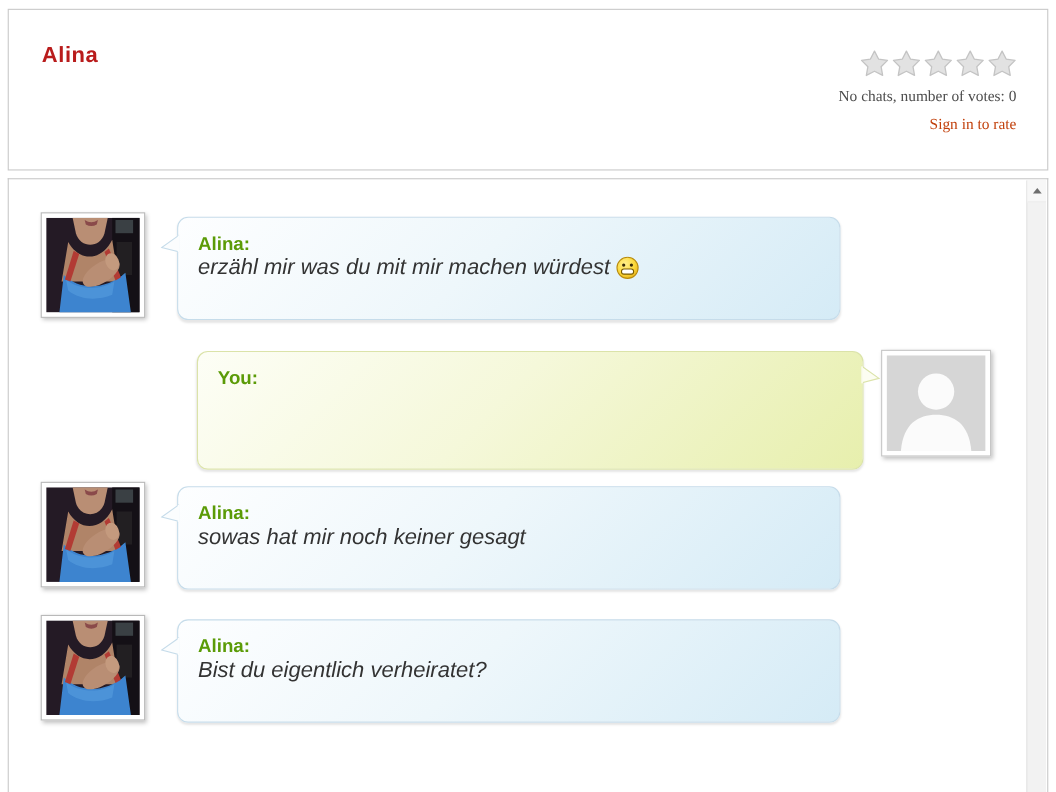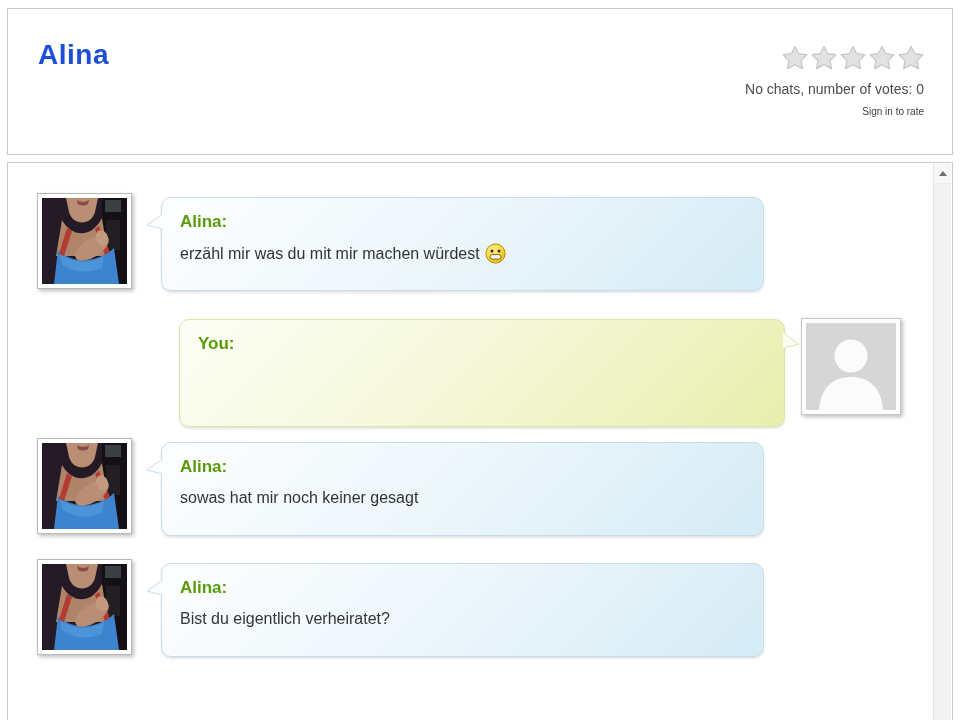--- a/index.html
+++ b/index.html
@@ -10,29 +10,29 @@
     position:relative;
     overflow:hidden;
   }
   
   .header-panel {
     position:absolute; left:7px; top:8px; width:946px; height:147px;
     background:#ffffff; border:1px solid #c9c9c9;
   }
   .page-title {
     position:absolute; left:30px; top:30px;
-    font-size:28px; font-weight:bold; color:#1d4ed8; letter-spacing:0.5px;
+    font-size:20px; font-weight:bold; color:#b91c1c; letter-spacing:0.5px;
   }
   .rating-block {
-    position:absolute; right:28px; top:36px; text-align:right;
+    position:absolute; right:28px; top:36px; text-align:right;font-family:Liberation Serif, serif;
   }
   .stars-row { display:flex; gap:3px; justify-content:flex-end; }
   .star { width:26px; height:25px; cursor:pointer; }
   .votes-text { margin-top:11px; font-size:14px; color:#4c4c4c; }
-  .signin-link { display:inline-block; margin-top:9px; font-size:10px; color:#404040; cursor:pointer; text-decoration:none; }
+  .signin-link { display:inline-block; margin-top:9px; font-size:14px; color:#c2410c; cursor:pointer; text-decoration:none; }
 
   
   .chat-panel {
     position:absolute; left:7px; top:162px; width:946px; height:558px;
     background:#ffffff; border:1px solid #c9c9c9; border-bottom:none;
   }
   .scrollbar {
     position:absolute; top:1px; right:1px; width:18px; height:556px;
     background:#f2f2f2; border-left:1px solid #e4e4e4;
   }
@@ -59,21 +59,21 @@
     border:1px solid #c6dcea;
     background:linear-gradient(135deg, #fdfeff 0%, #eef7fb 45%, #d5ebf6 100%);
     box-shadow:0 2px 2px rgba(0,0,0,0.10);
     padding:14px 20px 0 18px;
   }
   .bubble.you {
     border-color:#dbe3a9;
     background:linear-gradient(135deg, #fdfef6 0%, #f5f8da 45%, #e7efad 100%);
   }
   .author-label { font-size:17px; font-weight:bold; color:#5b9b07; }
-  .message-text { margin-top:11px; font-size:16px; color:#333333; }
+  .message-text { font-size:20px; color:#333333;font-style:italic; }
   .message-text .txt { vertical-align:middle; }
   .emoji { display:inline-block; vertical-align:middle; margin-left:5px; line-height:0; }
   .tail { position:absolute; line-height:0; }
   .tail.left  { left:-16px; top:15px; }
   .tail.right { right:-16px; top:12px; }
 </style>
 </head>
 <body>
 
 <div class="header-panel">

